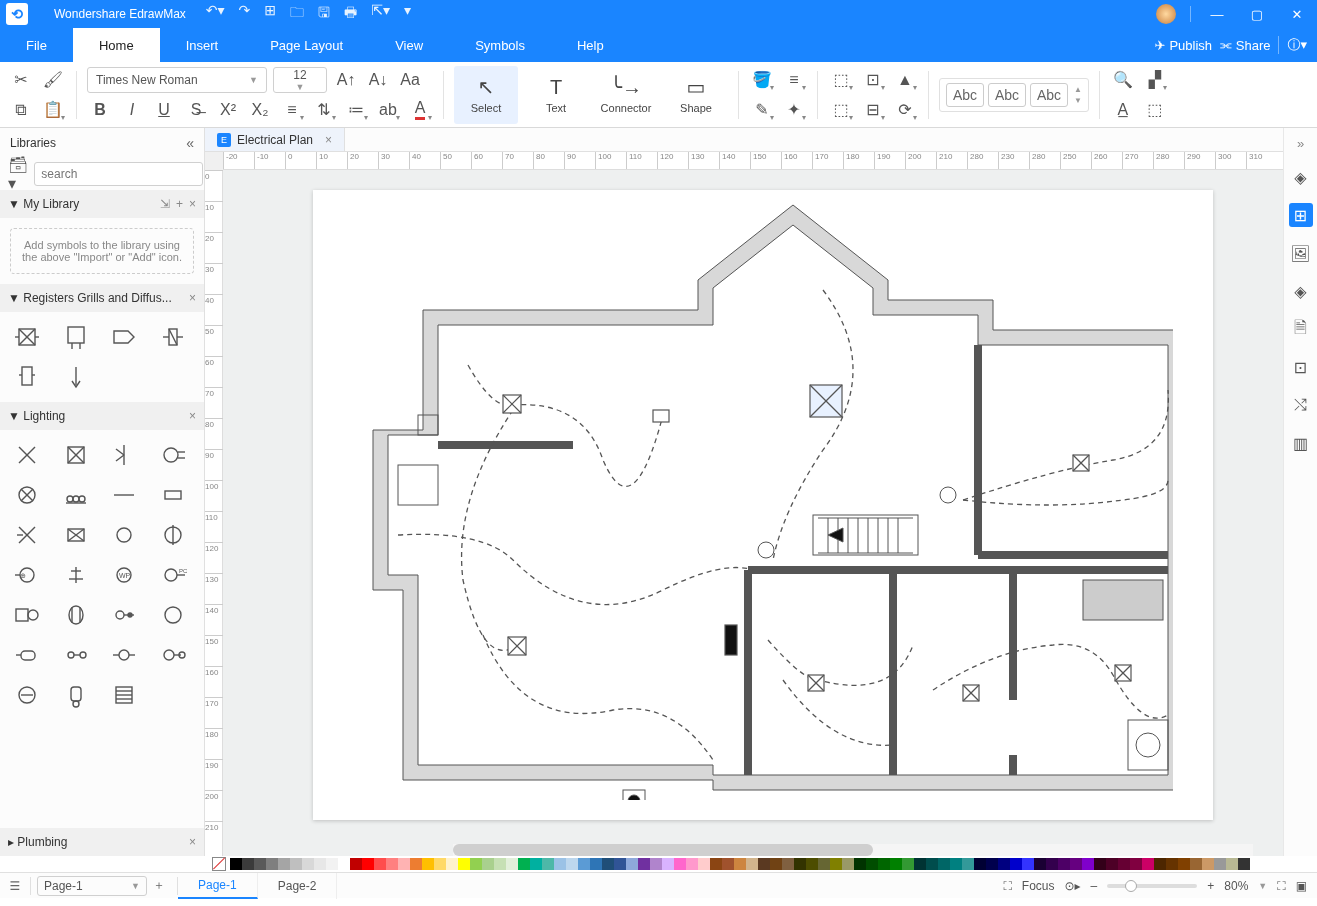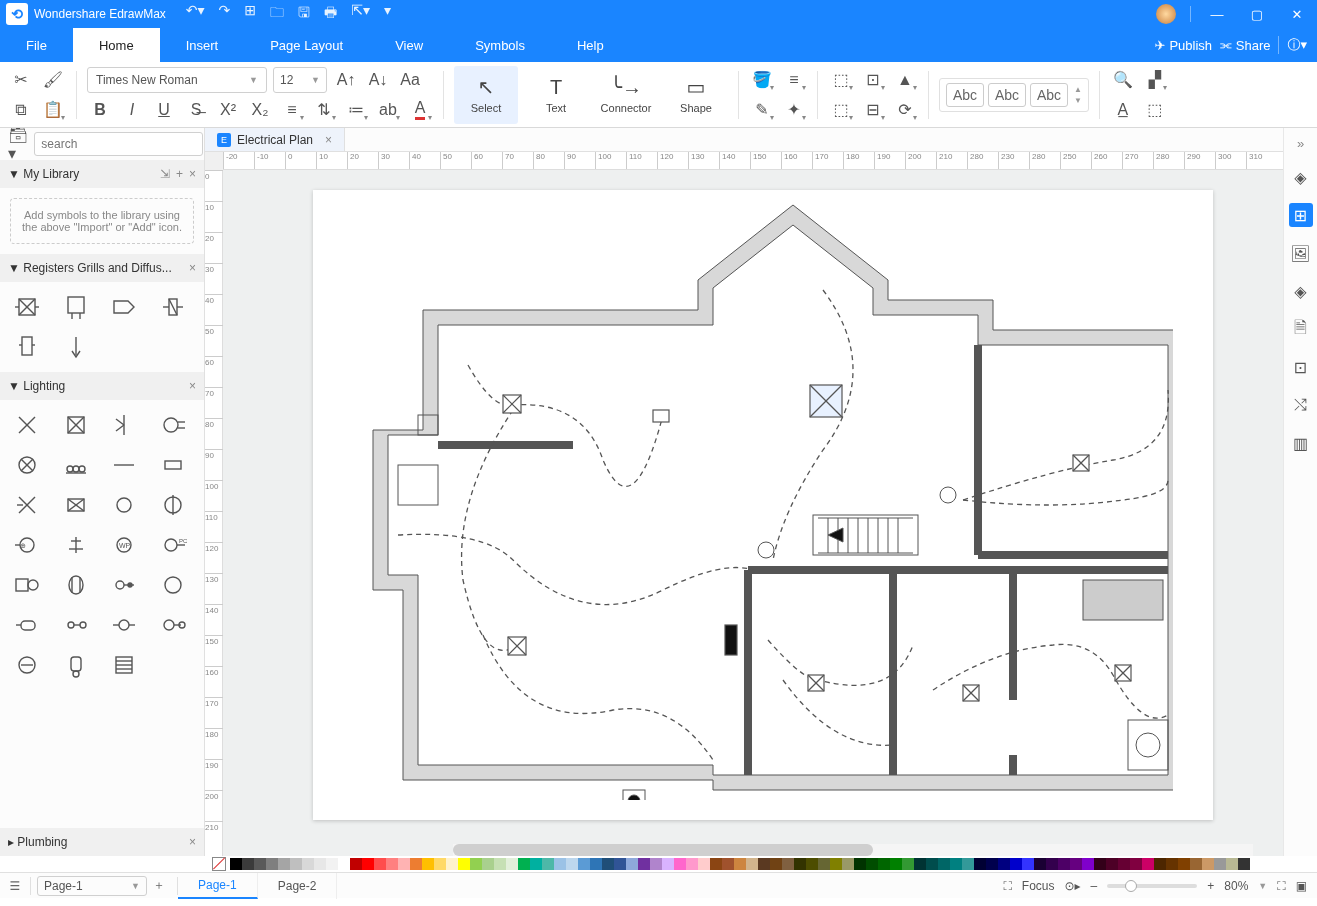--- a/index.html
+++ b/index.html
@@ -1,21 +1,21 @@
 <!DOCTYPE html>
 <html><head>
 <meta charset="utf-8">
 <style>
 * { box-sizing: border-box; margin: 0; padding: 0; font-family: -apple-system, BlinkMacSystemFont, "Segoe UI", Arial, sans-serif; }
 html, body { width: 1317px; height: 906px; overflow: hidden; background: #fff; }
 
 
 .titlebar { height: 28px; background: #1a85ff; display: flex; align-items: center; color: #fff; font-size: 12px; }
 .titlebar .logo { width: 22px; height: 22px; margin: 0 6px; background: #fff; border-radius: 3px; display: flex; align-items: center; justify-content: center; color: #1a85ff; font-weight: bold; font-size: 14px; }
-.titlebar .title { flex-shrink: 0; }
+.titlebar .title { flex-shrink: 0; margin-left: 20px; }
 .titlebar .qat { display: flex; gap: 14px; margin-left: 20px; }
 .titlebar .qat span { font-size: 14px; opacity: .9; cursor: pointer; }
 .titlebar .spacer { flex: 1; }
 .titlebar .avatar { width: 20px; height: 20px; border-radius: 50%; background: radial-gradient(circle,#ffd9a0,#c77c3a); margin-right: 8px; }
 .titlebar .win-ctrl { display: flex; }
 .titlebar .win-ctrl div { width: 40px; height: 28px; display: flex; align-items: center; justify-content: center; cursor: pointer; font-size: 13px; }
 .titlebar .sep { width:1px; height:16px; background:rgba(255,255,255,.4); margin:0 6px;}
 
 
 .menubar { height: 34px; background: #1a85ff; display: flex; align-items: stretch; color: #fff; font-size: 13px; }
@@ -27,21 +27,21 @@
 .menubar .sep { width:1px; height:18px; background:rgba(255,255,255,.4);}
 
 
 .ribbon { height: 66px; background: #fff; border-bottom: 1px solid #d9d9d9; display: flex; align-items: center; padding: 0 8px; gap: 6px; }
 .rib-sep { width: 1px; height: 48px; background: #e3e3e3; margin: 0 4px; }
 .rib-ic { width: 26px; height: 26px; display: flex; align-items: center; justify-content: center; color: #555; cursor: pointer; font-size: 16px; border-radius: 3px; position:relative;}
 .rib-ic .car { font-size: 8px; color:#888; position:absolute; right:1px; bottom:1px;}
 .rib-group-v { display: flex; flex-direction: column; gap: 4px; }
 .rib-row { display: flex; gap: 6px; align-items: center; }
 .font-sel { width: 180px; height: 26px; border: 1px solid #d0d0d0; border-radius: 3px; display: flex; align-items: center; padding: 0 8px; font-size: 12px; color: #555; cursor: pointer; justify-content: space-between; }
-.size-sel { width: 54px; height: 26px; border: 1px solid #d0d0d0; border-radius: 3px; display: flex; align-items: center; padding: 0 6px; font-size: 12px; color: #555; cursor: pointer; justify-content: space-between;}
+.size-sel { width: 54px; height: 26px; border: 1px solid #d0d0d0; border-radius: 3px; display: flex; align-items: center; padding: 0 6px; font-size: 12px; color: #555; cursor: pointer; justify-content: space-between; flex-direction: column;}
 .tool-big { width: 64px; height: 58px; display: flex; flex-direction: column; align-items: center; justify-content: center; gap: 3px; font-size: 11px; color: #444; cursor: pointer; border-radius: 3px; }
 .tool-big.active { background: #e8f1ff; }
 .tool-big .gl { font-size: 20px; }
 .style-chip { width: 38px; height: 24px; border: 1px solid #ccc; border-radius: 3px; display: flex; align-items: center; justify-content: center; font-size: 14px; color: #666; cursor: pointer; }
 .chips-box { border:1px solid #e0e0e0; border-radius:3px; padding:4px 6px; display:flex; gap:6px; align-items:center; }
 .chips-row { display:flex; gap:4px; }
 
 
 .main { display: flex; height: calc(906px - 28px - 34px - 66px - 26px - 24px); }
 
@@ -261,20 +261,24 @@
     <div class="rib-row">
       <div class="rib-ic">A̲</div>
       <div class="rib-ic">⬚</div>
     </div>
   </div>
 </div>
 
 <div class="main">
 
   <div class="leftpanel">
+    <div class="lp-head">
+      <span>Libraries</span>
+      <span class="collapse">«</span>
+    </div>
     <div class="lp-search">
       <div class="btn">🗃▾</div>
       <input placeholder="search" style="">
 
     </div>
     <div class="lp-section">
       <div class="lp-sec-head">
         <span>▼ <span>My Library</span></span>
         <span class="tools">
             <span>⇲</span>

